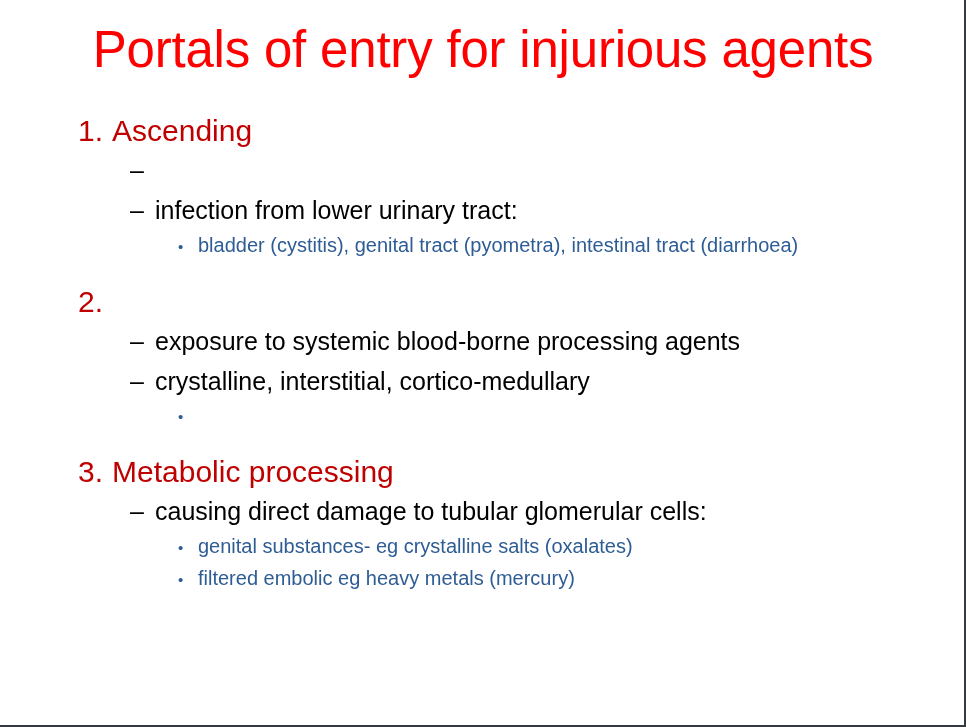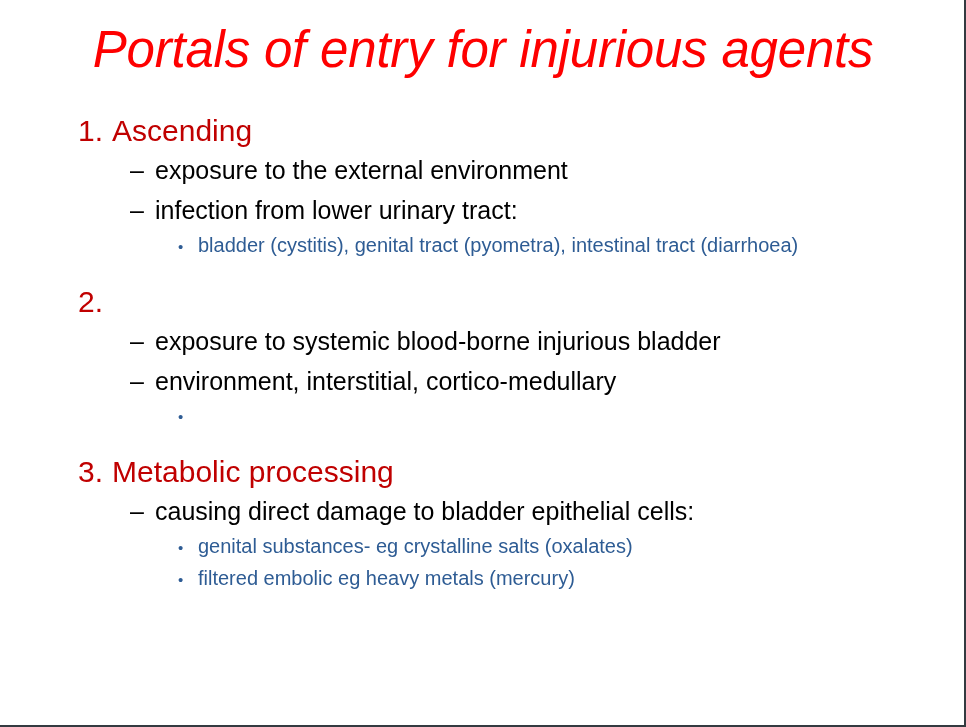--- a/index.html
+++ b/index.html
@@ -27,21 +27,20 @@
     top: 23px;
     width: 966px;
     text-align: center;
     color: #fe0000;
     font-family: "Liberation Sans", sans-serif;
     font-size: 51px;
     font-weight: normal;
     letter-spacing: -0.2px;
     line-height: 1.06;
     white-space: nowrap;
-    font-style: italic;
   }
   .body-area {
     position: absolute;
     left: 0;
     top: 112px;
     width: 966px;
   }
   .section {
     margin: 0;
     padding: 0;
@@ -105,55 +104,54 @@
 
   <div class="body-area">
     <div>
         <div class="section">
           <div class="lvl1">
             <span class="num">1.</span>
             <span class="txt">Ascending</span>
           </div>
           <div class="lvl2">
             <span class="dash">–</span>
-            <span class="txt">exposure to the external environment</span>
           </div>
           <div class="lvl2">
             <span class="dash">–</span>
             <span class="txt">infection from lower urinary tract:</span>
           </div>
           <div class="lvl3">
             <span class="dot">•</span>
             <span class="txt">bladder (cystitis),  genital tract (pyometra), intestinal tract (diarrhoea)</span>
           </div>
         </div>
         <div class="section">
           <div class="lvl1">
             <span class="num">2.</span>
           </div>
           <div class="lvl2">
             <span class="dash">–</span>
-            <span class="txt">exposure to systemic blood-borne injurious bladder</span>
+            <span class="txt">exposure to systemic blood-borne processing agents</span>
           </div>
           <div class="lvl2">
             <span class="dash">–</span>
-            <span class="txt">environment,  interstitial, cortico-medullary</span>
+            <span class="txt">crystalline,  interstitial, cortico-medullary</span>
           </div>
           <div class="lvl3">
             <span class="dot">•</span>
           </div>
         </div>
         <div class="section">
           <div class="lvl1">
             <span class="num">3.</span>
             <span class="txt">Metabolic processing</span>
           </div>
           <div class="lvl2">
             <span class="dash">–</span>
-            <span class="txt">causing direct damage to bladder epithelial cells:</span>
+            <span class="txt">causing direct damage to tubular glomerular cells:</span>
           </div>
           <div class="lvl3">
             <span class="dot">•</span>
             <span class="txt">genital substances- eg crystalline salts (oxalates)</span>
           </div>
           <div class="lvl3">
             <span class="dot">•</span>
             <span class="txt">filtered embolic eg heavy metals (mercury)</span>
           </div>
         </div>

